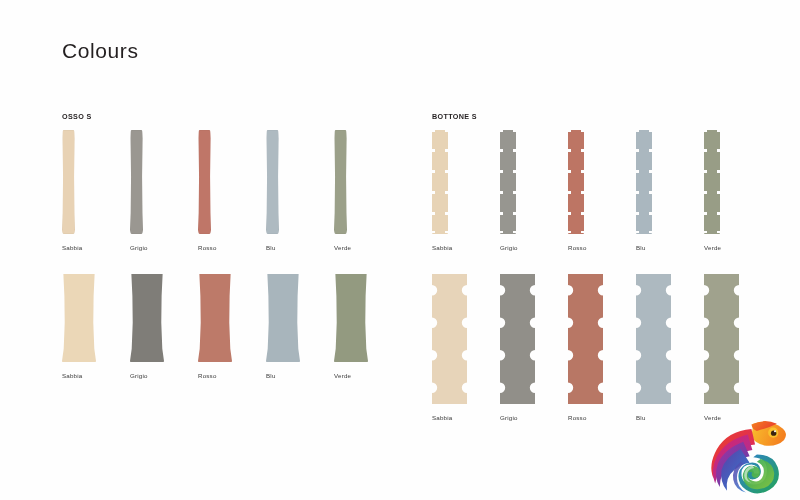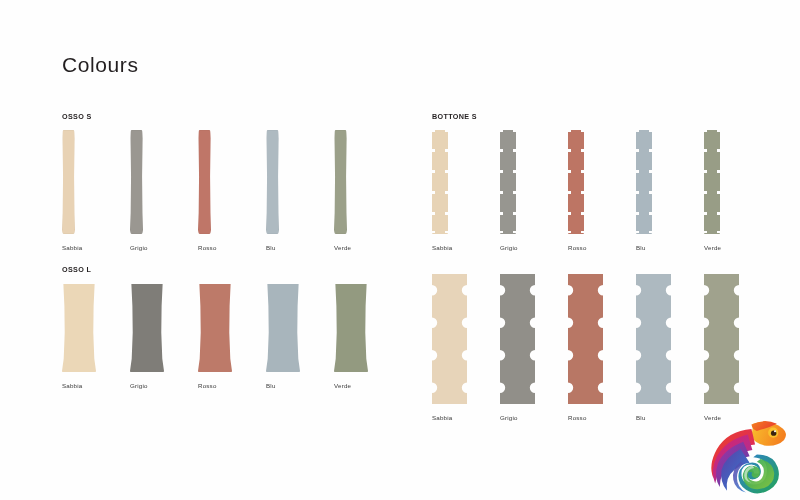--- a/index.html
+++ b/index.html
@@ -20,21 +20,21 @@
   .page {
     position: absolute;
     inset: 0;
     background: #fefefe;
   }
 
   
   .page-title {
     position: absolute;
     left: 62px;
-    top: 54px;
+    top: 40px;
     font-size: 21px;
     font-weight: 400;
     letter-spacing: 0.6px;
     color: #231f20;
     line-height: 1;
   }
 
   
   .section {
     position: absolute;
@@ -276,21 +276,20 @@
             <div class="notch right" style="top: 0px; height: 2px;"></div>
             <div class="notch left" style="top: 101px; height: 2px;"></div>
             <div class="notch right" style="top: 101px; height: 2px;"></div>
           </div>
         <div class="swatch-label">Verde</div>
       </div>
     </div>
   </div>
 
   <div class="section section-osso-l">
-    <div class="section-heading">OSSO L</div>
     <div class="swatch-row">
       <div class="swatch-cell">
         <div class="chip-osso-l" style="background: rgb(235, 215, 183);"></div>
         <div class="swatch-label">Sabbia</div>
       </div>
       <div class="swatch-cell">
         <div class="chip-osso-l" style="background: rgb(127, 125, 120);"></div>
         <div class="swatch-label">Grigio</div>
       </div>
       <div class="swatch-cell">

